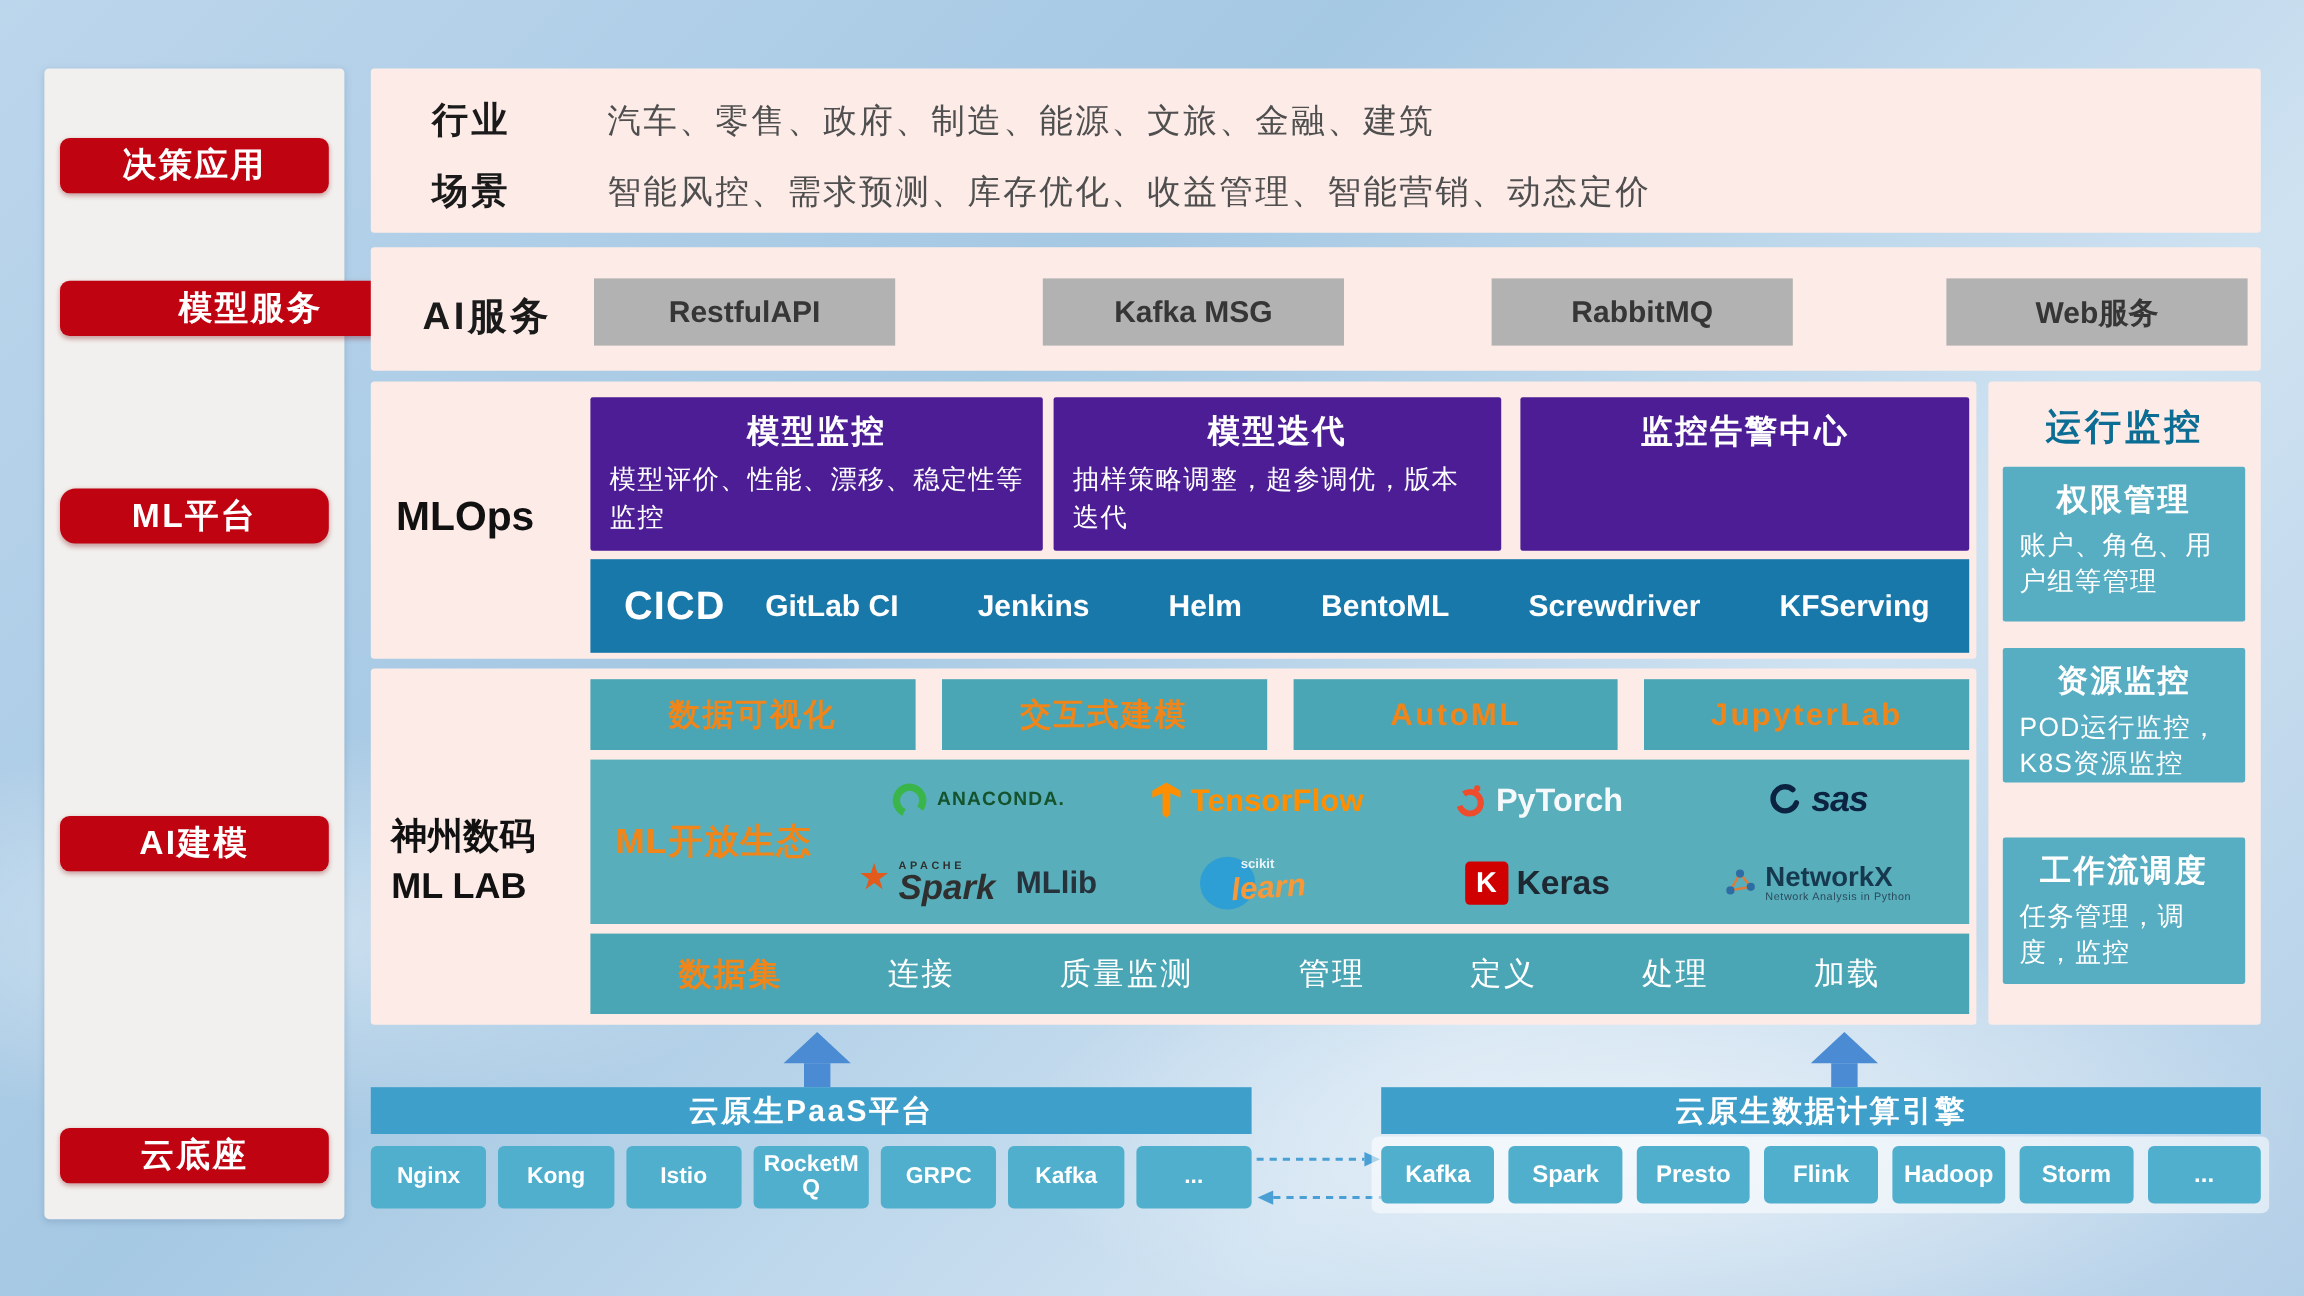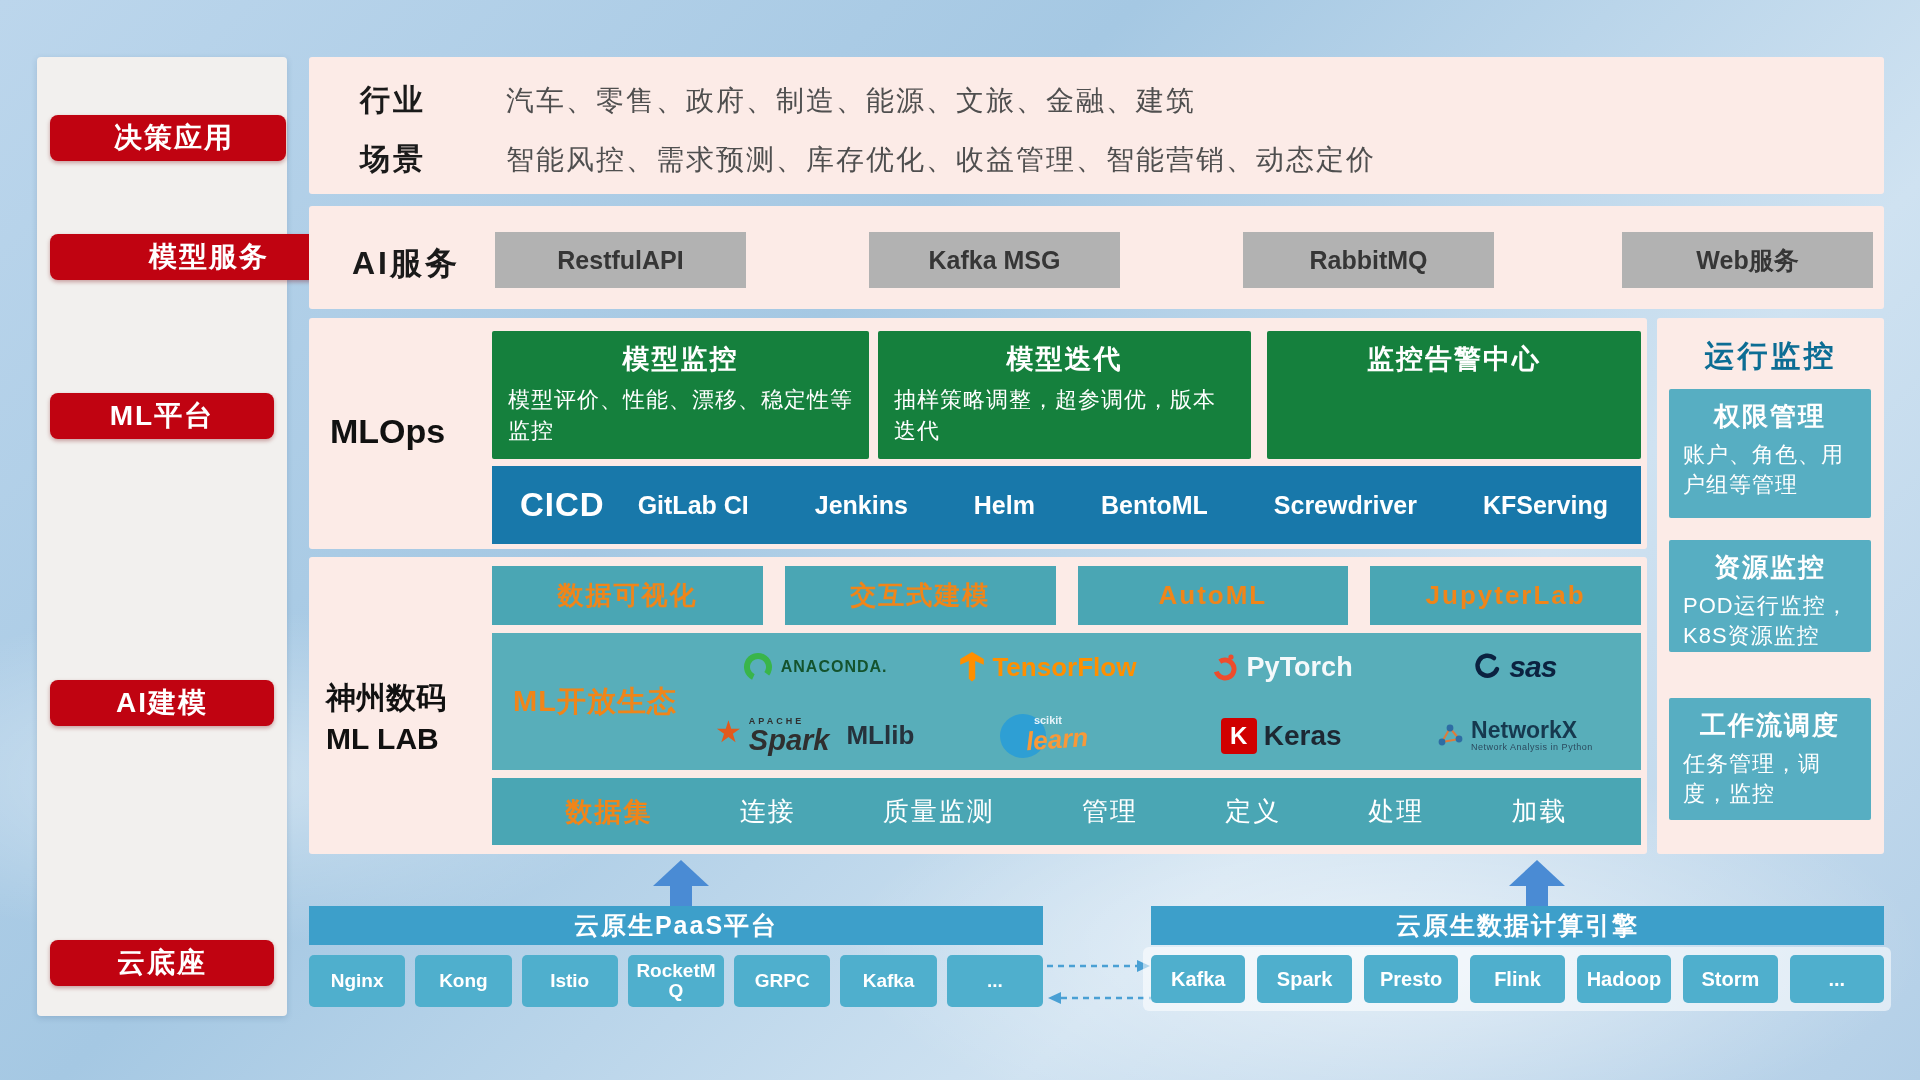--- a/index.html
+++ b/index.html
@@ -26,21 +26,21 @@
   .panel-ai{left:309px;top:206px;width:1575px;height:103px;}
   .panel-mlops{left:309px;top:318px;width:1338px;height:231px;}
   .panel-mllab{left:309px;top:557px;width:1338px;height:297px;}
   .panel-monitor{left:1657px;top:318px;width:227px;height:536px;}
 
   .row-label{font-size:30px;font-weight:bold;color:#1a1a1a;letter-spacing:3px;}
   .row-text{font-size:28px;color:#4f4f4f;letter-spacing:2px;}
 
   .gray-btn{width:251px;height:56px;background:#b2b2b2;color:#363636;font-size:25px;font-weight:bold;top:232px;}
 
-  .blue-card{background:#15803d;color:#fff;height:128px;top:331px;border-radius:2px;}
+  .blue-card{background:#4c1d95;color:#fff;height:128px;top:331px;border-radius:2px;}
   .blue-card .t{font-size:27px;font-weight:bold;text-align:center;margin-top:10px;letter-spacing:2px;}
   .blue-card .d{font-size:22px;line-height:1.4;margin:8px 16px 0 16px;letter-spacing:1px;}
 
   .cicd-bar{left:492px;top:466px;width:1149px;height:78px;background:#1878aa;color:#fff;display:flex;align-items:center;}
   .cicd-label{font-size:33px;font-weight:bold;margin-left:28px;letter-spacing:1px;}
   .cicd-items{flex:1;display:flex;justify-content:space-around;align-items:center;}
   .cicd-items span{font-size:25px;font-weight:bold;white-space:nowrap;}
 
   .tools-row{left:492px;top:566px;width:1149px;height:59px;display:flex;gap:22px;}
   .teal-btn{flex:1;background:#4aa6b4;color:#f08519;font-size:26px;font-weight:bold;letter-spacing:2px;display:flex;align-items:center;justify-content:center;}
@@ -87,23 +87,23 @@
   .block-arrow{width:56px;}
   .block-arrow .head{width:0;height:0;border-left:28px solid transparent;border-right:28px solid transparent;border-bottom:26px solid #4a8bd4;}
   .block-arrow .stem{width:22px;height:20px;background:#4a8bd4;margin:0 auto;}
 </style>
 </head>
 <body>
 
 <div class="stage">
 
   <div class="abs sidebar"></div>
-  <div class="abs flexc red-btn" style="top:115px;padding-left:12px;">决策应用</div>
+  <div class="abs flexc red-btn" style="top:115px;">决策应用</div>
   <div class="abs flexc red-btn" style="top:234px;padding-left:47px;">模型服务</div>
-  <div class="abs flexc red-btn" style="top:393px;">ML平台</div>
+  <div class="abs flexc red-btn" style="top:407px;border-radius:13px;">ML平台</div>
   <div class="abs flexc red-btn" style="top:680px;">AI建模</div>
   <div class="abs flexc red-btn" style="top:940px;">云底座</div>
 
   <div class="abs panel panel-industry"></div>
   <div class="abs row-label" style="left:360px;top:80px;">行业</div>
   <div class="abs row-text" style="left:506px;top:82px;">汽车、零售、政府、制造、能源、文旅、金融、建筑</div>
   <div class="abs row-label" style="left:360px;top:139px;">场景</div>
   <div class="abs row-text" style="left:506px;top:141px;">智能风控、需求预测、库存优化、收益管理、智能营销、动态定价</div>
 
   <div class="abs panel panel-ai"></div>

